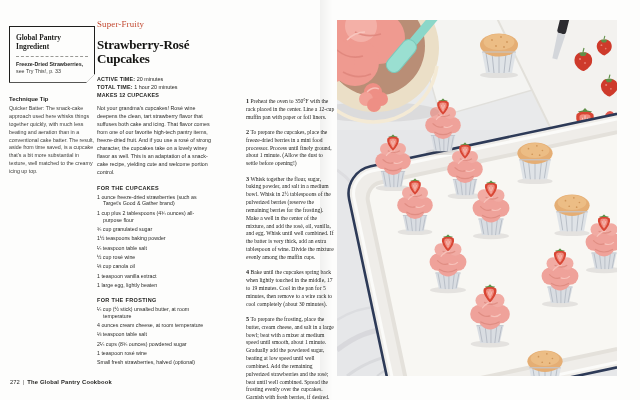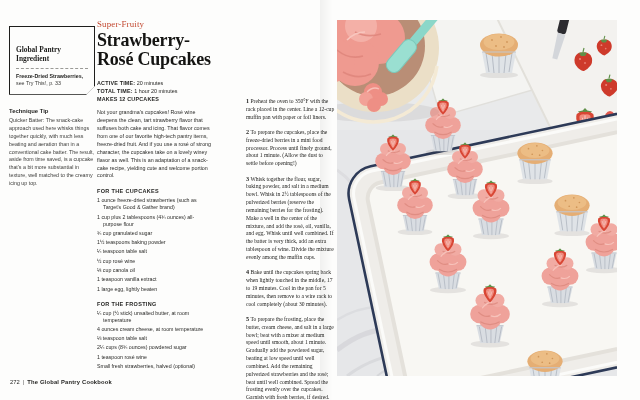--- a/index.html
+++ b/index.html
@@ -2,35 +2,35 @@
 <html><head>
 <meta charset="utf-8">
 <style>
   html,body{margin:0;padding:0;width:640px;height:400px;overflow:hidden;background:#ffffff;}
   body{font-family:"Liberation Sans",sans-serif;color:#1e1e1c;position:relative;}
   .spread{position:absolute;inset:0;background:#fdfdfc;}
   .gutter{position:absolute;left:320px;top:0;width:18px;height:400px;
     background:linear-gradient(90deg,rgba(0,0,0,0.05),rgba(0,0,0,0) 70%);}
   
   .sidebar{position:absolute;left:9px;top:26px;width:86px;}
-  .pantry-box{border:1px solid #1e1e1c;padding:18px 6px 7px;position:relative;
+  .pantry-box{border:1px solid #1e1e1c;padding:6px 6px 7px;position:relative;
     clip-path:polygon(0 0,100% 0,100% calc(100% - 9px),calc(100% - 9px) 100%,0 100%);}
   .pantry-box .corner-cut{position:absolute;right:-3px;bottom:2px;width:14px;height:1px;
     background:#1e1e1c;transform:rotate(-45deg);}
   .pantry-title{font-family:"Liberation Serif",serif;font-weight:bold;font-size:7.4px;line-height:1.25;}
   .pantry-divider{border-top:1px dashed #9a9a96;margin:4px 0 4px;}
   .pantry-ing{font-size:5.3px;font-weight:bold;line-height:1.35;}
   .pantry-ref{font-size:5.3px;line-height:1.35;color:#3a3a38;}
   .tip{margin-top:13px;}
   .tip-title{font-size:5.9px;font-weight:bold;margin-bottom:3px;}
   .tip-body{font-size:5.3px;line-height:1.5;color:#3c3c3a;margin:0;}
   .main-col{position:absolute;left:97px;top:19px;width:116px;}
   .kicker{font-family:"Liberation Serif",serif;font-size:8.8px;letter-spacing:.2px;}
-  .title{font-family:"Liberation Serif",serif;font-weight:bold;font-size:18px;line-height:1.08;
-    letter-spacing:-.2px;margin:2px 0 9px;color:#141412;}
+  .title{font-family:"Liberation Serif",serif;font-weight:bold;font-size:13px;line-height:1.08;
+    letter-spacing:-.2px;margin:9px 0 9px;color:#141412;}
   .meta{font-size:5.4px;line-height:1.5;margin-bottom:6px;}
   .meta b{letter-spacing:.2px;}
   .intro{font-size:5.35px;line-height:1.48;margin:0 0 8px;color:#2b2b29;}
   .ing-header{font-size:5.5px;font-weight:bold;letter-spacing:.35px;margin:8px 0 3px;}
   .ing{font-size:5.25px;line-height:1.32;margin:2.4px 0;padding-left:6px;text-indent:-6px;color:#2b2b29;}
   .steps-col{position:absolute;left:246px;top:97px;width:90px;}
   .step{font-family:"Liberation Serif",serif;font-size:5.6px;line-height:1.4;margin:0 0 6.5px;color:#232321;}
   .step-num{font-weight:bold;font-size:6.2px;}
   .footer{position:absolute;left:10px;top:379px;font-size:5.8px;color:#1e1e1c;}
   .footer .sep{margin:0 3px;color:#555;}

